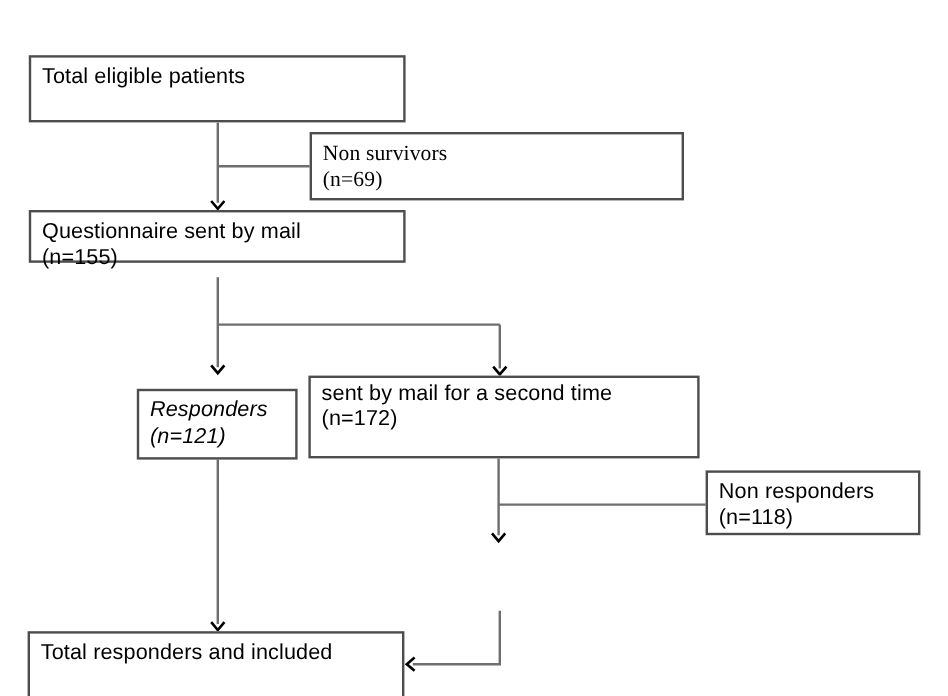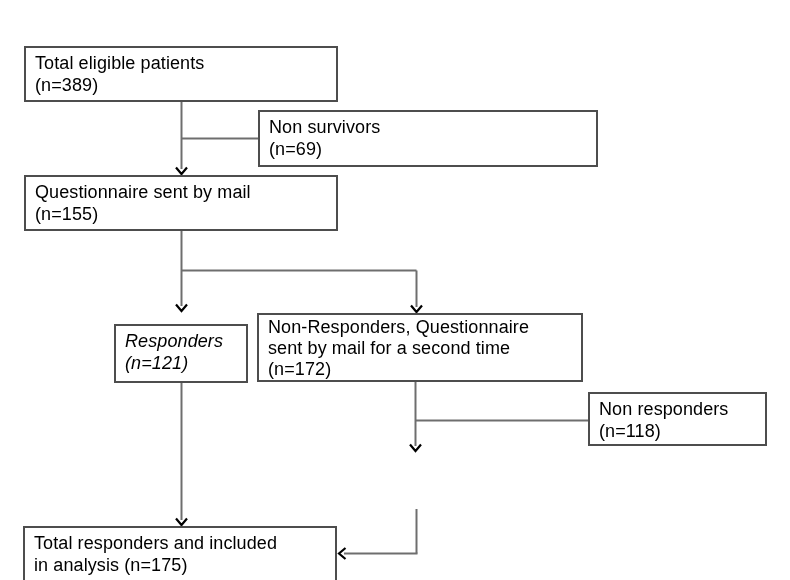--- a/index.html
+++ b/index.html
@@ -29,22 +29,22 @@
     background: #ffffff;
     border: 2px solid #4d4d4d;
     padding: 4px 9px;
     font-size: 18px;
     line-height: 22px;
     letter-spacing: 0.1px;
     z-index: 1;
     white-space: nowrap;
   }
   .b1 { left: 24px;  top: 22px;  width: 314px; height: 56px; }
-  .b2 { left: 258px; top: 86px;  width: 340px; height: 57px; }
-  .b3 { left: 24px;  top: 151px; width: 314px; height: 56px; }
+  .b2 { left: 258px; top: 86px;  width: 312px; height: 57px; font-family: Liberation Serif, serif; }
+  .b3 { left: 24px;  top: 151px; width: 314px; height: 44px; }
   .b4 { left: 114px; top: 300px; width: 134px; height: 59px; font-style: italic; }
   .b5 { left: 257px; top: 289px; width: 326px; height: 69px; padding-top: 2px; line-height: 21px; }
   .b6 { left: 588px; top: 368px; width: 179px; height: 54px; }
   .b7 { left: 259px; top: 428px; width: 311px; height: 57px; }
   .b8 { left: 23px;  top: 502px; width: 314px; height: 56px; }
 </style>
 </head>
 <body>
 
 <div class="canvas">
@@ -73,48 +73,45 @@
       <path d="M176 280.5 L181.5 287 L187 280.5"></path>
       <path d="M411 281.5 L416.5 288 L422 281.5"></path>
       <path d="M410 420.5 L415.5 427 L421 420.5"></path>
       <path d="M176 494.5 L181.5 501 L187 494.5"></path>
       <path d="M345.5 524 L339 529.5 L345.5 535"></path>
     </g>
   </svg>
 
   <div class="box b1">
     <div>Total eligible patients</div>
-    <div>(n=389)</div>
   </div>
 
   <div class="box b2">
     <div>Non survivors</div>
     <div>(n=69)</div>
   </div>
 
   <div class="box b3">
     <div>Questionnaire sent by mail</div>
     <div>(n=155)</div>
   </div>
 
   <div class="box b4">
     <div>Responders</div>
     <div>(n=121)</div>
   </div>
 
   <div class="box b5">
-    <div>Non-Responders, Questionnaire</div>
     <div>sent by mail for a second time</div>
     <div>(n=172)</div>
   </div>
 
   <div class="box b6">
     <div>Non responders</div>
     <div>(n=118)</div>
   </div>
 
 
   <div class="box b8">
     <div>Total responders and included</div>
-    <div>in analysis (n=175)</div>
   </div>
 
 </div>
 
 </body></html>

